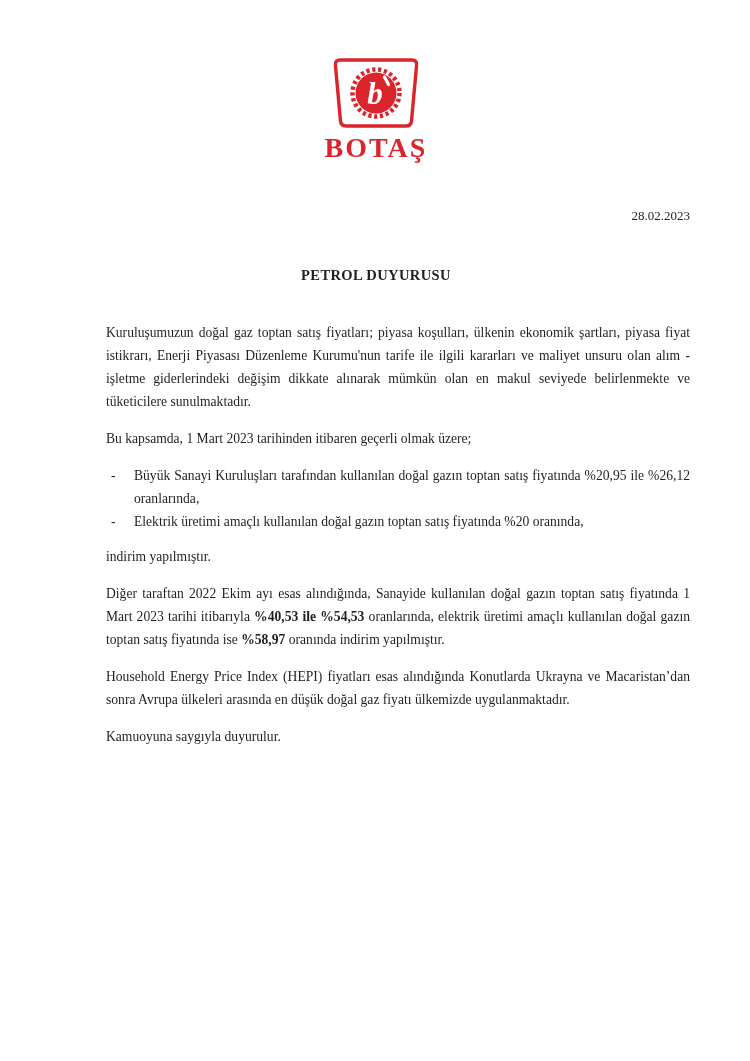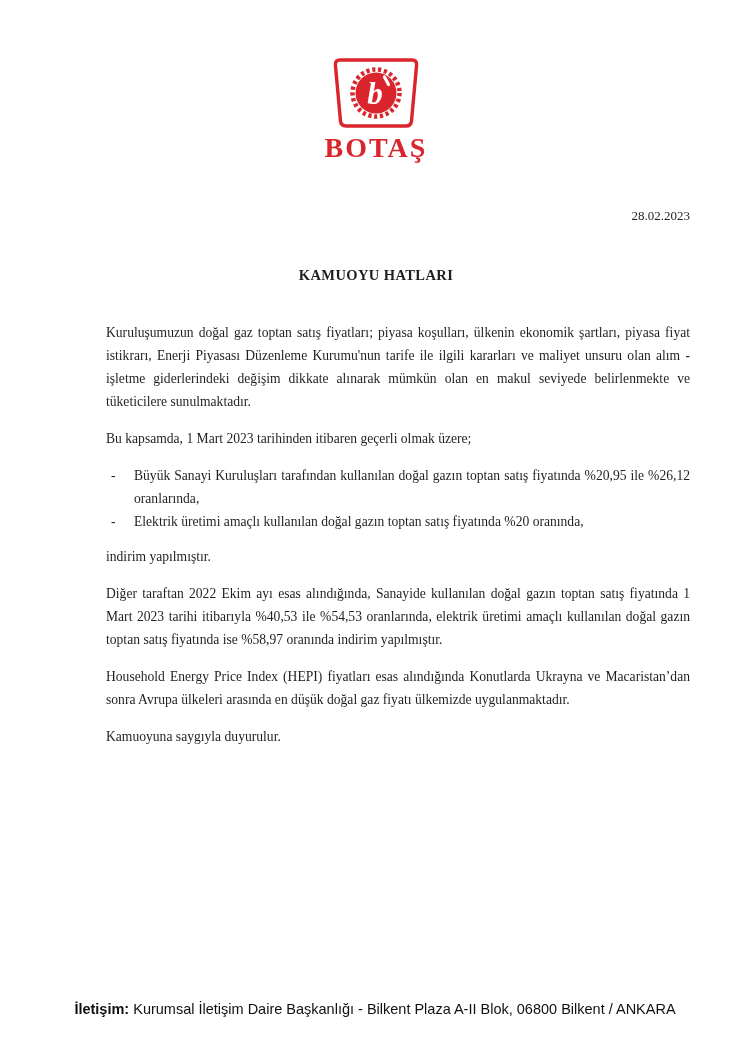--- a/index.html
+++ b/index.html
@@ -52,21 +52,21 @@
   .bullet-list{margin:0 0 12px 0;}
   .bullet-item{
     position:relative;
     padding-left:28px;
     text-align:justify;
     margin:0;
   }
   .bullet-marker{
     position:absolute;left:5px;top:0;
   }
-  b{font-weight:normal;}
+  b{font-weight:bold;}
   .footer{
     position:absolute;
     left:0;right:0;
     bottom:41px;
     text-align:center;
     font-family:"Liberation Sans","DejaVu Sans",sans-serif;
     font-size:14.5px;
     line-height:22px;
     color:#101010;
   }
@@ -84,21 +84,21 @@
       <circle cx="43" cy="36" r="23.5" fill="none" stroke="#d9252b" stroke-width="4.5" stroke-dasharray="3.2 2.7"></circle>
       <circle cx="43" cy="36" r="20.5" fill="#d9252b"></circle>
       <text x="42" y="47" text-anchor="middle" font-family="Liberation Serif, DejaVu Serif, serif" font-size="31" font-style="italic" font-weight="bold" fill="#ffffff">b</text>
       <path d="M51.5,20 L55.5,27.5" stroke="#ffffff" stroke-width="3.2" stroke-linecap="round"></path>
     </svg>
     <div class="wordmark">BOTAŞ</div>
   </div>
 
   <div class="date-line">28.02.2023</div>
 
-  <div class="doc-title">KAMUOYU HATLARI</div>
+  <div class="doc-title">PETROL DUYURUSU</div>
 
   <div class="body-text">
     <p>Kuruluşumuzun doğal gaz toptan satış fiyatları; piyasa koşulları, ülkenin ekonomik şartları, piyasa fiyat istikrarı, Enerji Piyasası Düzenleme Kurumu'nun tarife ile ilgili kararları ve maliyet unsuru olan alım - işletme giderlerindeki değişim dikkate alınarak mümkün olan en makul seviyede belirlenmekte ve tüketicilere sunulmaktadır.</p>
 
     <p>Bu kapsamda, 1 Mart 2023 tarihinden itibaren geçerli olmak üzere;</p>
 
     <div class="bullet-list">
       <div class="bullet-item">
         <span class="bullet-marker">-</span>
         <span>Büyük Sanayi Kuruluşları tarafından kullanılan doğal gazın toptan satış fiyatında %20,95 ile %26,12 oranlarında,</span>
@@ -112,16 +112,15 @@
     <p>indirim yapılmıştır.</p>
 
     <p><span>Diğer taraftan 2022 Ekim ayı esas alındığında, Sanayide kullanılan doğal gazın toptan satış fiyatında 1 Mart 2023 tarihi itibarıyla </span><b>%40,53 ile %54,53</b><span> oranlarında, elektrik üretimi amaçlı kullanılan doğal gazın toptan satış fiyatında ise </span><b>%58,97</b><span> oranında indirim yapılmıştır.</span></p>
 
     <p>Household Energy Price Index (HEPI) fiyatları esas alındığında Konutlarda Ukrayna ve Macaristan’dan sonra Avrupa ülkeleri arasında en düşük doğal gaz fiyatı ülkemizde uygulanmaktadır.</p>
 
     <p>Kamuoyuna saygıyla duyurulur.</p>
   </div>
 
   <div class="footer">
-    <div><span class="lbl">İletişim:</span><span> Kurumsal İletişim Daire Başkanlığı - Bilkent Plaza A-II Blok, 06800 Bilkent / ANKARA</span></div>
   </div>
 
 </div>
 
 </body></html>

